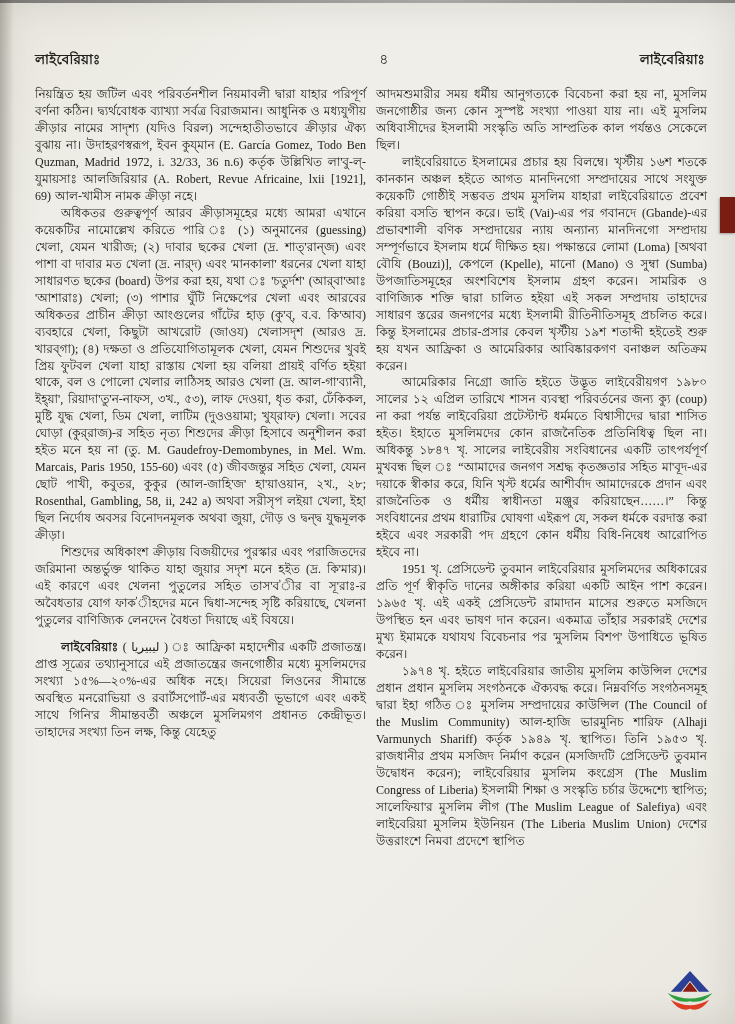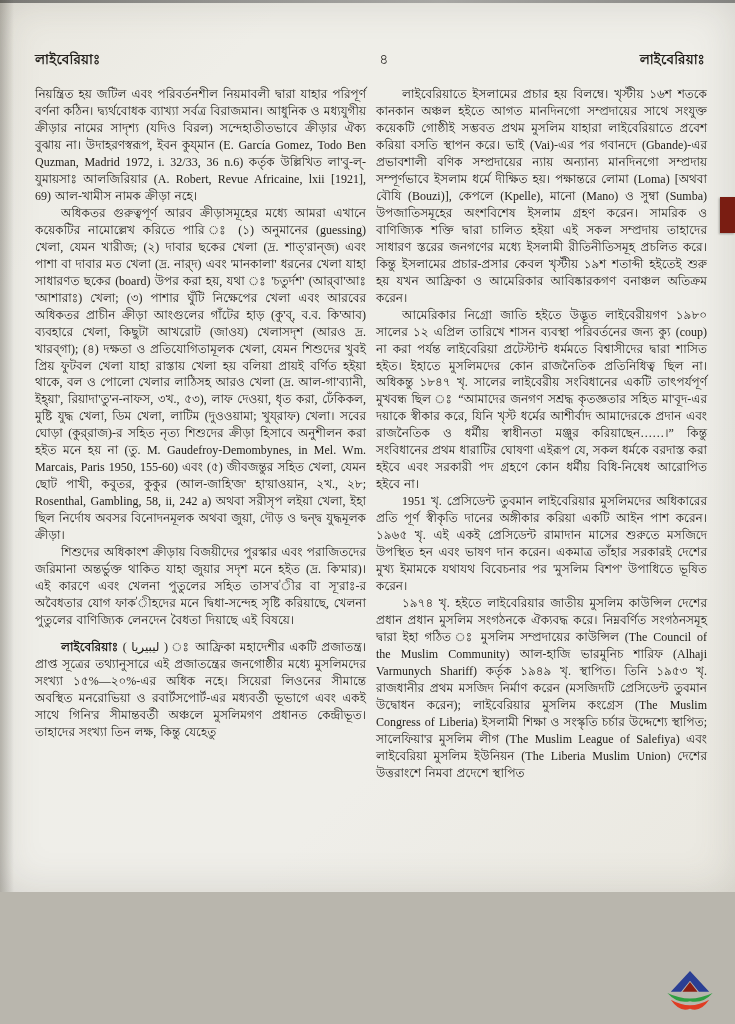--- a/index.html
+++ b/index.html
@@ -4,21 +4,21 @@
 <style>
   html,body{margin:0;padding:0;}
   body{
     width:735px;height:1024px;
     font-family:"Liberation Serif","DejaVu Serif",serif;
     background:#b9b6ad;
     overflow:hidden;
   }
   .page{
     position:relative;
-    width:735px;height:892px;
+    width:735px;height:1024px;
     background:linear-gradient(135deg,#e9e7df 0%,#efeee8 18%,#efeee9 70%,#eae8e0 100%);
     box-shadow:inset 0 0 40px rgba(90,85,70,.18);
     color:#23201c;
   }
   .page::before{ 
     content:"";position:absolute;top:0;left:0;right:0;height:3px;
     background:linear-gradient(90deg,#2a2a2a,#555 30%,#777 60%,#3a3a3a);opacity:.55;
   }
   .page::after{ 
     content:"";position:absolute;top:0;left:0;bottom:0;width:14px;
@@ -74,20 +74,21 @@
 
     <div class="col">
       <p class="para cont">নিয়ন্ত্রিত হয় জটিল এবং পরিবর্তনশীল নিয়মাবলী দ্বারা যাহার পরিপূর্ণ বর্ণনা কঠিন। দ্ব্যর্থবোধক ব্যাখ্যা সর্বত্র বিরাজমান। আধুনিক ও মধ্যযুগীয় ক্রীড়ার নামের সাদৃশ্য (যদিও বিরল) সন্দেহাতীতভাবে ক্রীড়ার ঐক্য বুঝায় না। উদাহরণস্বরূপ, ইবন কুয্‌মান (E. García Gomez, Todo Ben Quzman, Madrid 1972, i. 32/33, 36 n.6) কর্তৃক উল্লিখিত লা'বু-ল্‌-যুমায়সাঃ আলজিরিয়ার (A. Robert, Revue Africaine, lxii [1921], 69) আল-খামীস নামক ক্রীড়া নহে।</p>
       <p class="para">অধিকতর গুরুত্বপূর্ণ আরব ক্রীড়াসমূহের মধ্যে আমরা এখানে কয়েকটির নামোল্লেখ করিতে পারি ঃ (১) অনুমানের (guessing) খেলা, যেমন খারীজ; (২) দাবার ছকের খেলা (দ্র. শাত্‌'রান্‌জ) এবং পাশা বা দাবার মত খেলা (দ্র. নার্‌দ) এবং 'মানকালা' ধরনের খেলা যাহা সাধারণত ছকের (board) উপর করা হয়, যথা ঃ 'চতুর্দশ' (আর্‌বা'আঃ 'আশারাঃ) খেলা; (৩) পাশার ঘুঁটি নিক্ষেপের খেলা এবং আরবের অধিকতর প্রাচীন ক্রীড়া আংগুলের গাঁটের হাড় (কু'ব্‌, ব.ব. কি'আব) ব্যবহারে খেলা, কিছুটা আখরোট (জাওয) খেলাসদৃশ (আরও দ্র. খারব্‌গা); (৪) দক্ষতা ও প্রতিযোগিতামূলক খেলা, যেমন শিশুদের খুবই প্রিয় ফুটবল খেলা যাহা রাস্তায় খেলা হয় বলিয়া প্রায়ই বর্ণিত হইয়া থাকে, বল ও পোলো খেলার লাঠিসহ আরও খেলা (দ্র. আল-গা'ব্যানী, ইহ্‌য়া', রিয়াদা'তু'ন-নাফস, ৩খ., ৫৩), লাফ দেওয়া, ধৃত করা, ঢেঁকিকল, মুষ্টি যুদ্ধ খেলা, ডিম খেলা, লাটিম (দুওওয়ামা; খুয্‌রাফ) খেলা। সবের ঘোড়া (কুর্‌রাজ)-র সহিত নৃত্য শিশুদের ক্রীড়া হিসাবে অনুশীলন করা হইত মনে হয় না (তু. M. Gaudefroy-Demombynes, in Mel. Wm. Marcais, Paris 1950, 155-60) এবং (৫) জীবজন্তুর সহিত খেলা, যেমন ছোট পাখী, কবুতর, কুকুর (আল-জাহি'জ' হা'য়াওয়ান, ২খ., ২৮; Rosenthal, Gambling, 58, ii, 242 a) অথবা সরীসৃপ লইয়া খেলা, ইহা ছিল নির্দোষ অবসর বিনোদনমূলক অথবা জুয়া, দৌড় ও দ্বন্দ্ব যুদ্ধমূলক ক্রীড়া।</p>
       <p class="para">শিশুদের অধিকাংশ ক্রীড়ায় বিজয়ীদের পুরস্কার এবং পরাজিতদের জরিমানা অন্তর্ভুক্ত থাকিত যাহা জুয়ার সদৃশ মনে হইত (দ্র. কি'মার)। এই কারণে এবং খেলনা পুতুলের সহিত তাস'ব'ীর বা সূ'রাঃ-র অবৈধতার যোগ ফাক'ীহদের মনে দ্বিধা-সন্দেহ সৃষ্টি করিয়াছে, খেলনা পুতুলের বাণিজ্যিক লেনদেন বৈধতা দিয়াছে এই বিষয়ে।</p>
       <div class="article-gap"></div>
       <p class="para"><span class="bold">লাইবেরিয়াঃ</span><span class="latin"> ( ليبيريا ) ঃ </span><span>আফ্রিকা মহাদেশীর একটি প্রজাতন্ত্র। প্রাপ্ত সূত্রের তথ্যানুসারে এই প্রজাতন্ত্রের জনগোষ্ঠীর মধ্যে মুসলিমদের সংখ্যা ১৫%—২০%-এর অধিক নহে। সিয়েরা লিওনের সীমান্তে অবস্থিত মনরোভিয়া ও রবার্টসপোর্ট-এর মধ্যবর্তী ভূভাগে এবং একই সাথে গিনি'র সীমান্তবর্তী অঞ্চলে মুসলিমগণ প্রধানত কেন্দ্রীভূত। তাহাদের সংখ্যা তিন লক্ষ, কিন্তু যেহেতু</span></p>
     </div>
 
     <div class="col">
+      <p class="para cont">আদমশুমারীর সময় ধর্মীয় আনুগত্যকে বিবেচনা করা হয় না, মুসলিম জনগোষ্ঠীর জন্য কোন সুস্পষ্ট সংখ্যা পাওয়া যায় না। এই মুসলিম অধিবাসীদের ইসলামী সংস্কৃতি অতি সাম্প্রতিক কাল পর্যন্তও সেকেলে ছিল।</p>
       <p class="para">লাইবেরিয়াতে ইসলামের প্রচার হয় বিলম্বে। খৃস্টীয় ১৬শ শতকে কানকান অঞ্চল হইতে আগত মানদিনগো সম্প্রদায়ের সাথে সংযুক্ত কয়েকটি গোষ্ঠীই সম্ভবত প্রথম মুসলিম যাহারা লাইবেরিয়াতে প্রবেশ করিয়া বসতি স্থাপন করে। ভাই (Vai)-এর পর গবানদে (Gbande)-এর প্রভাবশালী বণিক সম্প্রদায়ের ন্যায় অন্যান্য মানদিনগো সম্প্রদায় সম্পূর্ণভাবে ইসলাম ধর্মে দীক্ষিত হয়। পক্ষান্তরে লোমা (Loma) [অথবা বৌযি (Bouzi)], কেপলে (Kpelle), মানো (Mano) ও সুম্বা (Sumba) উপজাতিসমূহের অংশবিশেষ ইসলাম গ্রহণ করেন। সামরিক ও বাণিজ্যিক শক্তি দ্বারা চালিত হইয়া এই সকল সম্প্রদায় তাহাদের সাধারণ স্তরের জনগণের মধ্যে ইসলামী রীতিনীতিসমূহ প্রচলিত করে। কিন্তু ইসলামের প্রচার-প্রসার কেবল খৃস্টীয় ১৯শ শতাব্দী হইতেই শুরু হয় যখন আফ্রিকা ও আমেরিকার আবিষ্কারকগণ বনাঞ্চল অতিক্রম করেন।</p>
       <p class="para">আমেরিকার নিগ্রো জাতি হইতে উদ্ভূত লাইবেরীয়গণ ১৯৮০ সালের ১২ এপ্রিল তারিখে শাসন ব্যবস্থা পরিবর্তনের জন্য ক্যু (coup) না করা পর্যন্ত লাইবেরিয়া প্রটেস্টান্ট ধর্মমতে বিশ্বাসীদের দ্বারা শাসিত হইত। ইহাতে মুসলিমদের কোন রাজনৈতিক প্রতিনিধিত্ব ছিল না। অধিকন্তু ১৮৪৭ খৃ. সালের লাইবেরীয় সংবিধানের একটি তাৎপর্যপূর্ণ মুখবন্ধ ছিল ঃ “আমাদের জনগণ সশ্রদ্ধ কৃতজ্ঞতার সহিত মা'বূদ-এর দয়াকে স্বীকার করে, যিনি খৃস্ট ধর্মের আশীর্বাদ আমাদেরকে প্রদান এবং রাজনৈতিক ও ধর্মীয় স্বাধীনতা মঞ্জুর করিয়াছেন……।” কিন্তু সংবিধানের প্রথম ধারাটির ঘোষণা এইরূপ যে, সকল ধর্মকে বরদাস্ত করা হইবে এবং সরকারী পদ গ্রহণে কোন ধর্মীয় বিধি-নিষেধ আরোপিত হইবে না।</p>
       <p class="para">1951 খৃ. প্রেসিডেন্ট তুবমান লাইবেরিয়ার মুসলিমদের অধিকারের প্রতি পূর্ণ স্বীকৃতি দানের অঙ্গীকার করিয়া একটি আইন পাশ করেন। ১৯৬৫ খৃ. এই একই প্রেসিডেন্ট রামাদান মাসের শুরুতে মসজিদে উপস্থিত হন এবং ভাষণ দান করেন। একমাত্র তাঁহার সরকারই দেশের মুখ্য ইমামকে যথাযথ বিবেচনার পর 'মুসলিম বিশপ' উপাধিতে ভূষিত করেন।</p>
       <p class="para">১৯৭৪ খৃ. হইতে লাইবেরিয়ার জাতীয় মুসলিম কাউন্সিল দেশের প্রধান প্রধান মুসলিম সংগঠনকে ঐক্যবদ্ধ করে। নিম্নবর্ণিত সংগঠনসমূহ দ্বারা ইহা গঠিত ঃ মুসলিম সম্প্রদায়ের কাউন্সিল (The Council of the Muslim Community) আল-হাজি ভারমুনিচ শারিফ (Alhaji Varmunych Shariff) কর্তৃক ১৯৪৯ খৃ. স্থাপিত। তিনি ১৯৫৩ খৃ. রাজধানীর প্রথম মসজিদ নির্মাণ করেন (মসজিদটি প্রেসিডেন্ট তুবমান উদ্বোধন করেন); লাইবেরিয়ার মুসলিম কংগ্রেস (The Muslim Congress of Liberia) ইসলামী শিক্ষা ও সংস্কৃতি চর্চার উদ্দেশ্যে স্থাপিত; সালেফিয়া'র মুসলিম লীগ (The Muslim League of Salefiya) এবং লাইবেরিয়া মুসলিম ইউনিয়ন (The Liberia Muslim Union) দেশের উত্তরাংশে নিমবা প্রদেশে স্থাপিত</p>
     </div>
 
   </div>
 
 
   <div class="logo">

